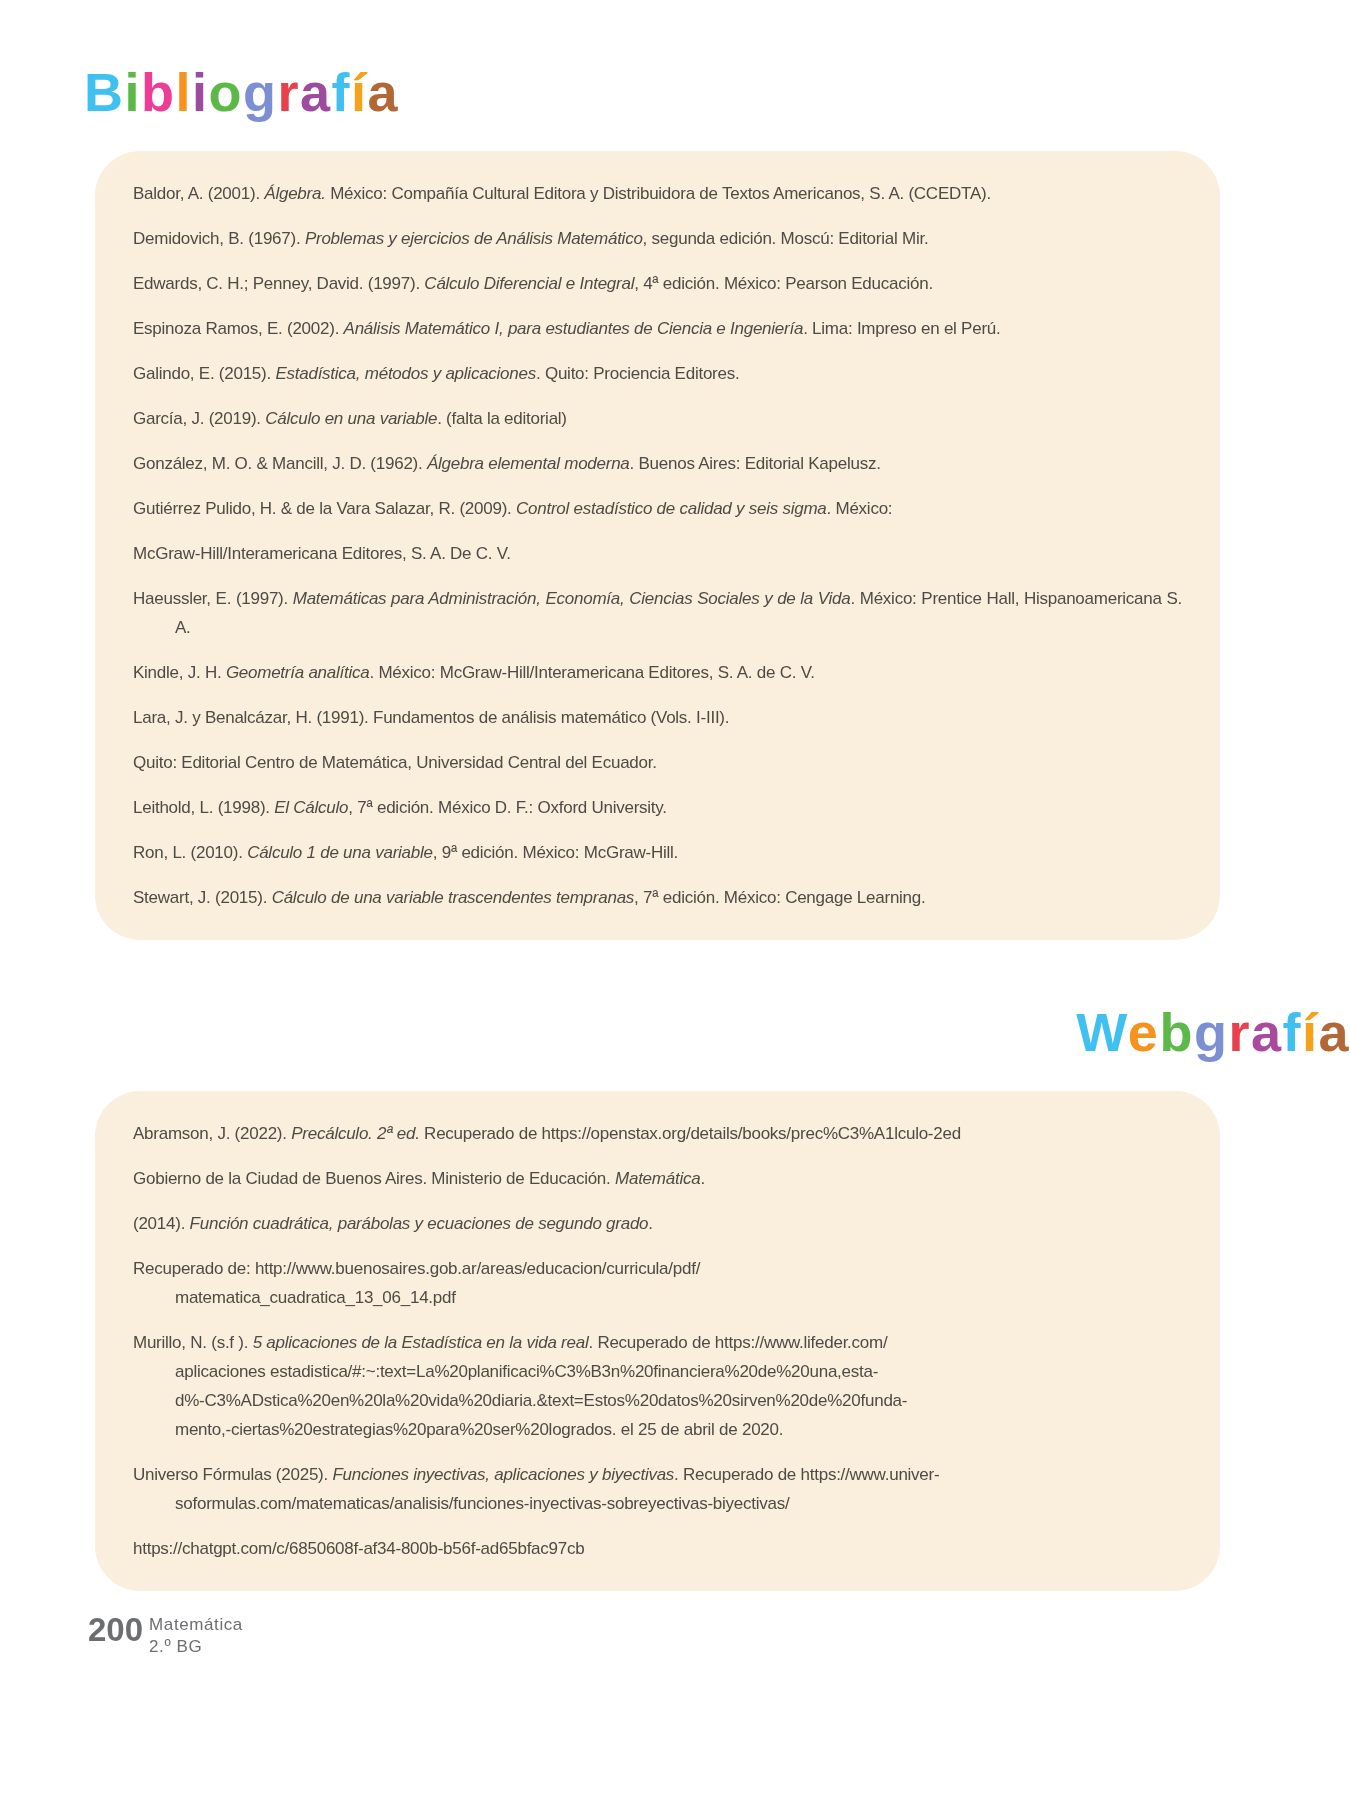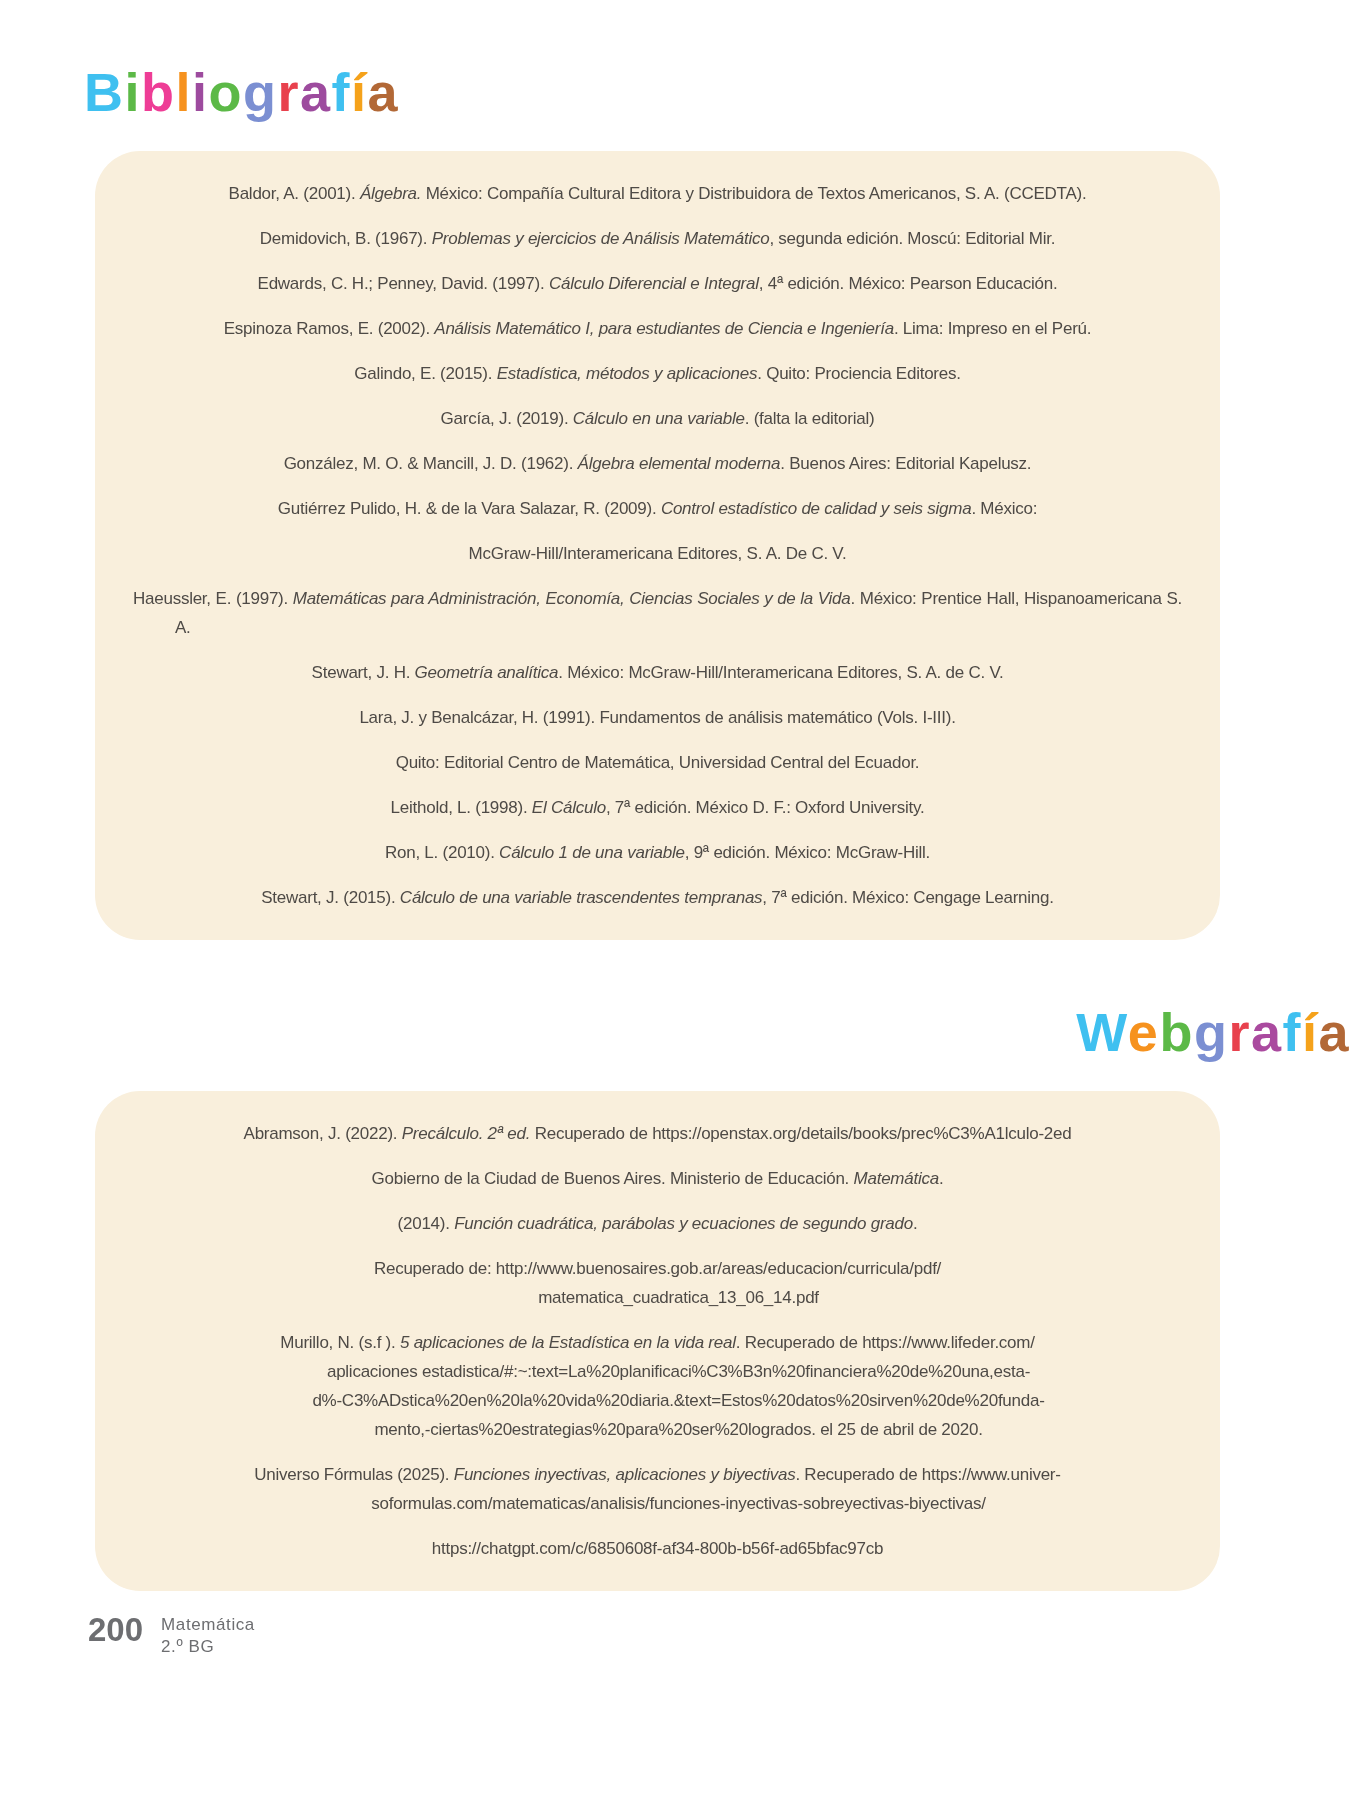--- a/index.html
+++ b/index.html
@@ -31,29 +31,28 @@
   .entry {
     margin: 0 0 16px 0;
     font-size: 17px;
     line-height: 29px;
     letter-spacing: -0.25px;
     color: var(--textColor, #4e4a46);
     padding-left: 42px;
     text-indent: -42px;
     white-space: pre-wrap;
     overflow-wrap: break-word;
-    text-align: center;
   }
   .entry:last-child { margin-bottom: 0; }
   .entry.justify { text-align: justify; }
   .entry em { font-style: italic; }
   .footer {
     display: flex;
     align-items: flex-start;
-    gap: 18px;
+    gap: 6px;
     margin: 22px 0 0 88px;
     color: var(--footerColor, #6d6e71);
   }
   .page-number {
     font-size: 33px;
     font-weight: 700;
     line-height: 1;
   }
   .footer-meta {
     font-size: 17px;
@@ -73,21 +72,21 @@
       <p class="entry"><span>Baldor, A. (2001). </span><em>Álgebra.</em><span> México: Compañía Cultural Editora y Distribuidora de Textos Americanos, S. A. (CCEDTA).</span></p>
       <p class="entry"><span>Demidovich, B. (1967). </span><em>Problemas y ejercicios de Análisis Matemático</em><span>, segunda edición. Moscú: Editorial Mir.</span></p>
       <p class="entry"><span>Edwards, C. H.; Penney, David. (1997). </span><em>Cálculo Diferencial e Integral</em><span>, 4ª edición. México: Pearson Educación.</span></p>
       <p class="entry"><span>Espinoza Ramos, E. (2002). </span><em>Análisis Matemático I, para estudiantes de Ciencia e Ingeniería</em><span>. Lima: Impreso en el Perú.</span></p>
       <p class="entry"><span>Galindo, E. (2015). </span><em>Estadística, métodos y aplicaciones</em><span>. Quito: Prociencia Editores.</span></p>
       <p class="entry"><span>García, J. (2019). </span><em>Cálculo en una variable</em><span>. (falta la editorial)</span></p>
       <p class="entry"><span>González, M. O. &amp; Mancill, J. D. (1962). </span><em>Álgebra elemental moderna</em><span>. Buenos Aires: Editorial Kapelusz.</span></p>
       <p class="entry"><span>Gutiérrez Pulido, H. &amp; de la Vara Salazar, R. (2009). </span><em>Control estadístico de calidad y seis sigma</em><span>. México:</span></p>
       <p class="entry"><span>McGraw-Hill/Interamericana Editores, S. A. De C. V.</span></p>
       <p class="entry justify"><span>Haeussler, E. (1997). </span><em>Matemáticas para Administración, Economía, Ciencias Sociales y de la Vida</em><span>. México: Prentice Hall, Hispanoamericana S. A.</span></p>
-      <p class="entry"><span>Stewart, J. H. </span><em>Geometría analítica</em><span>. México: McGraw-Hill/Interamericana Editores, S. A. de C. V.</span></p>
+      <p class="entry"><span>Kindle, J. H. </span><em>Geometría analítica</em><span>. México: McGraw-Hill/Interamericana Editores, S. A. de C. V.</span></p>
       <p class="entry"><span>Lara, J. y Benalcázar, H. (1991). Fundamentos de análisis matemático (Vols. I-III).</span></p>
       <p class="entry"><span>Quito: Editorial Centro de Matemática, Universidad Central del Ecuador.</span></p>
       <p class="entry"><span>Leithold, L. (1998). </span><em>El Cálculo</em><span>, 7ª edición. México D. F.: Oxford University.</span></p>
       <p class="entry"><span>Ron, L. (2010). </span><em>Cálculo 1 de una variable</em><span>, 9ª edición. México: McGraw-Hill.</span></p>
       <p class="entry"><span>Stewart, J. (2015). </span><em>Cálculo de una variable trascendentes tempranas</em><span>, 7ª edición. México: Cengage Learning.</span></p>
     </section>
 
   <h1 class="title title-web" aria-label="Webgrafía"><span style="color: rgb(63, 192, 240);">W</span><span style="color: rgb(246, 146, 30);">e</span><span style="color: rgb(92, 185, 71);">b</span><span style="color: rgb(123, 143, 210);">g</span><span style="color: rgb(232, 65, 77);">r</span><span style="color: rgb(170, 74, 159);">a</span><span style="color: rgb(63, 192, 240);">f</span><span style="color: rgb(245, 162, 27);">í</span><span style="color: rgb(178, 104, 54);">a</span></h1>
 
   <section class="panel panel-web">

